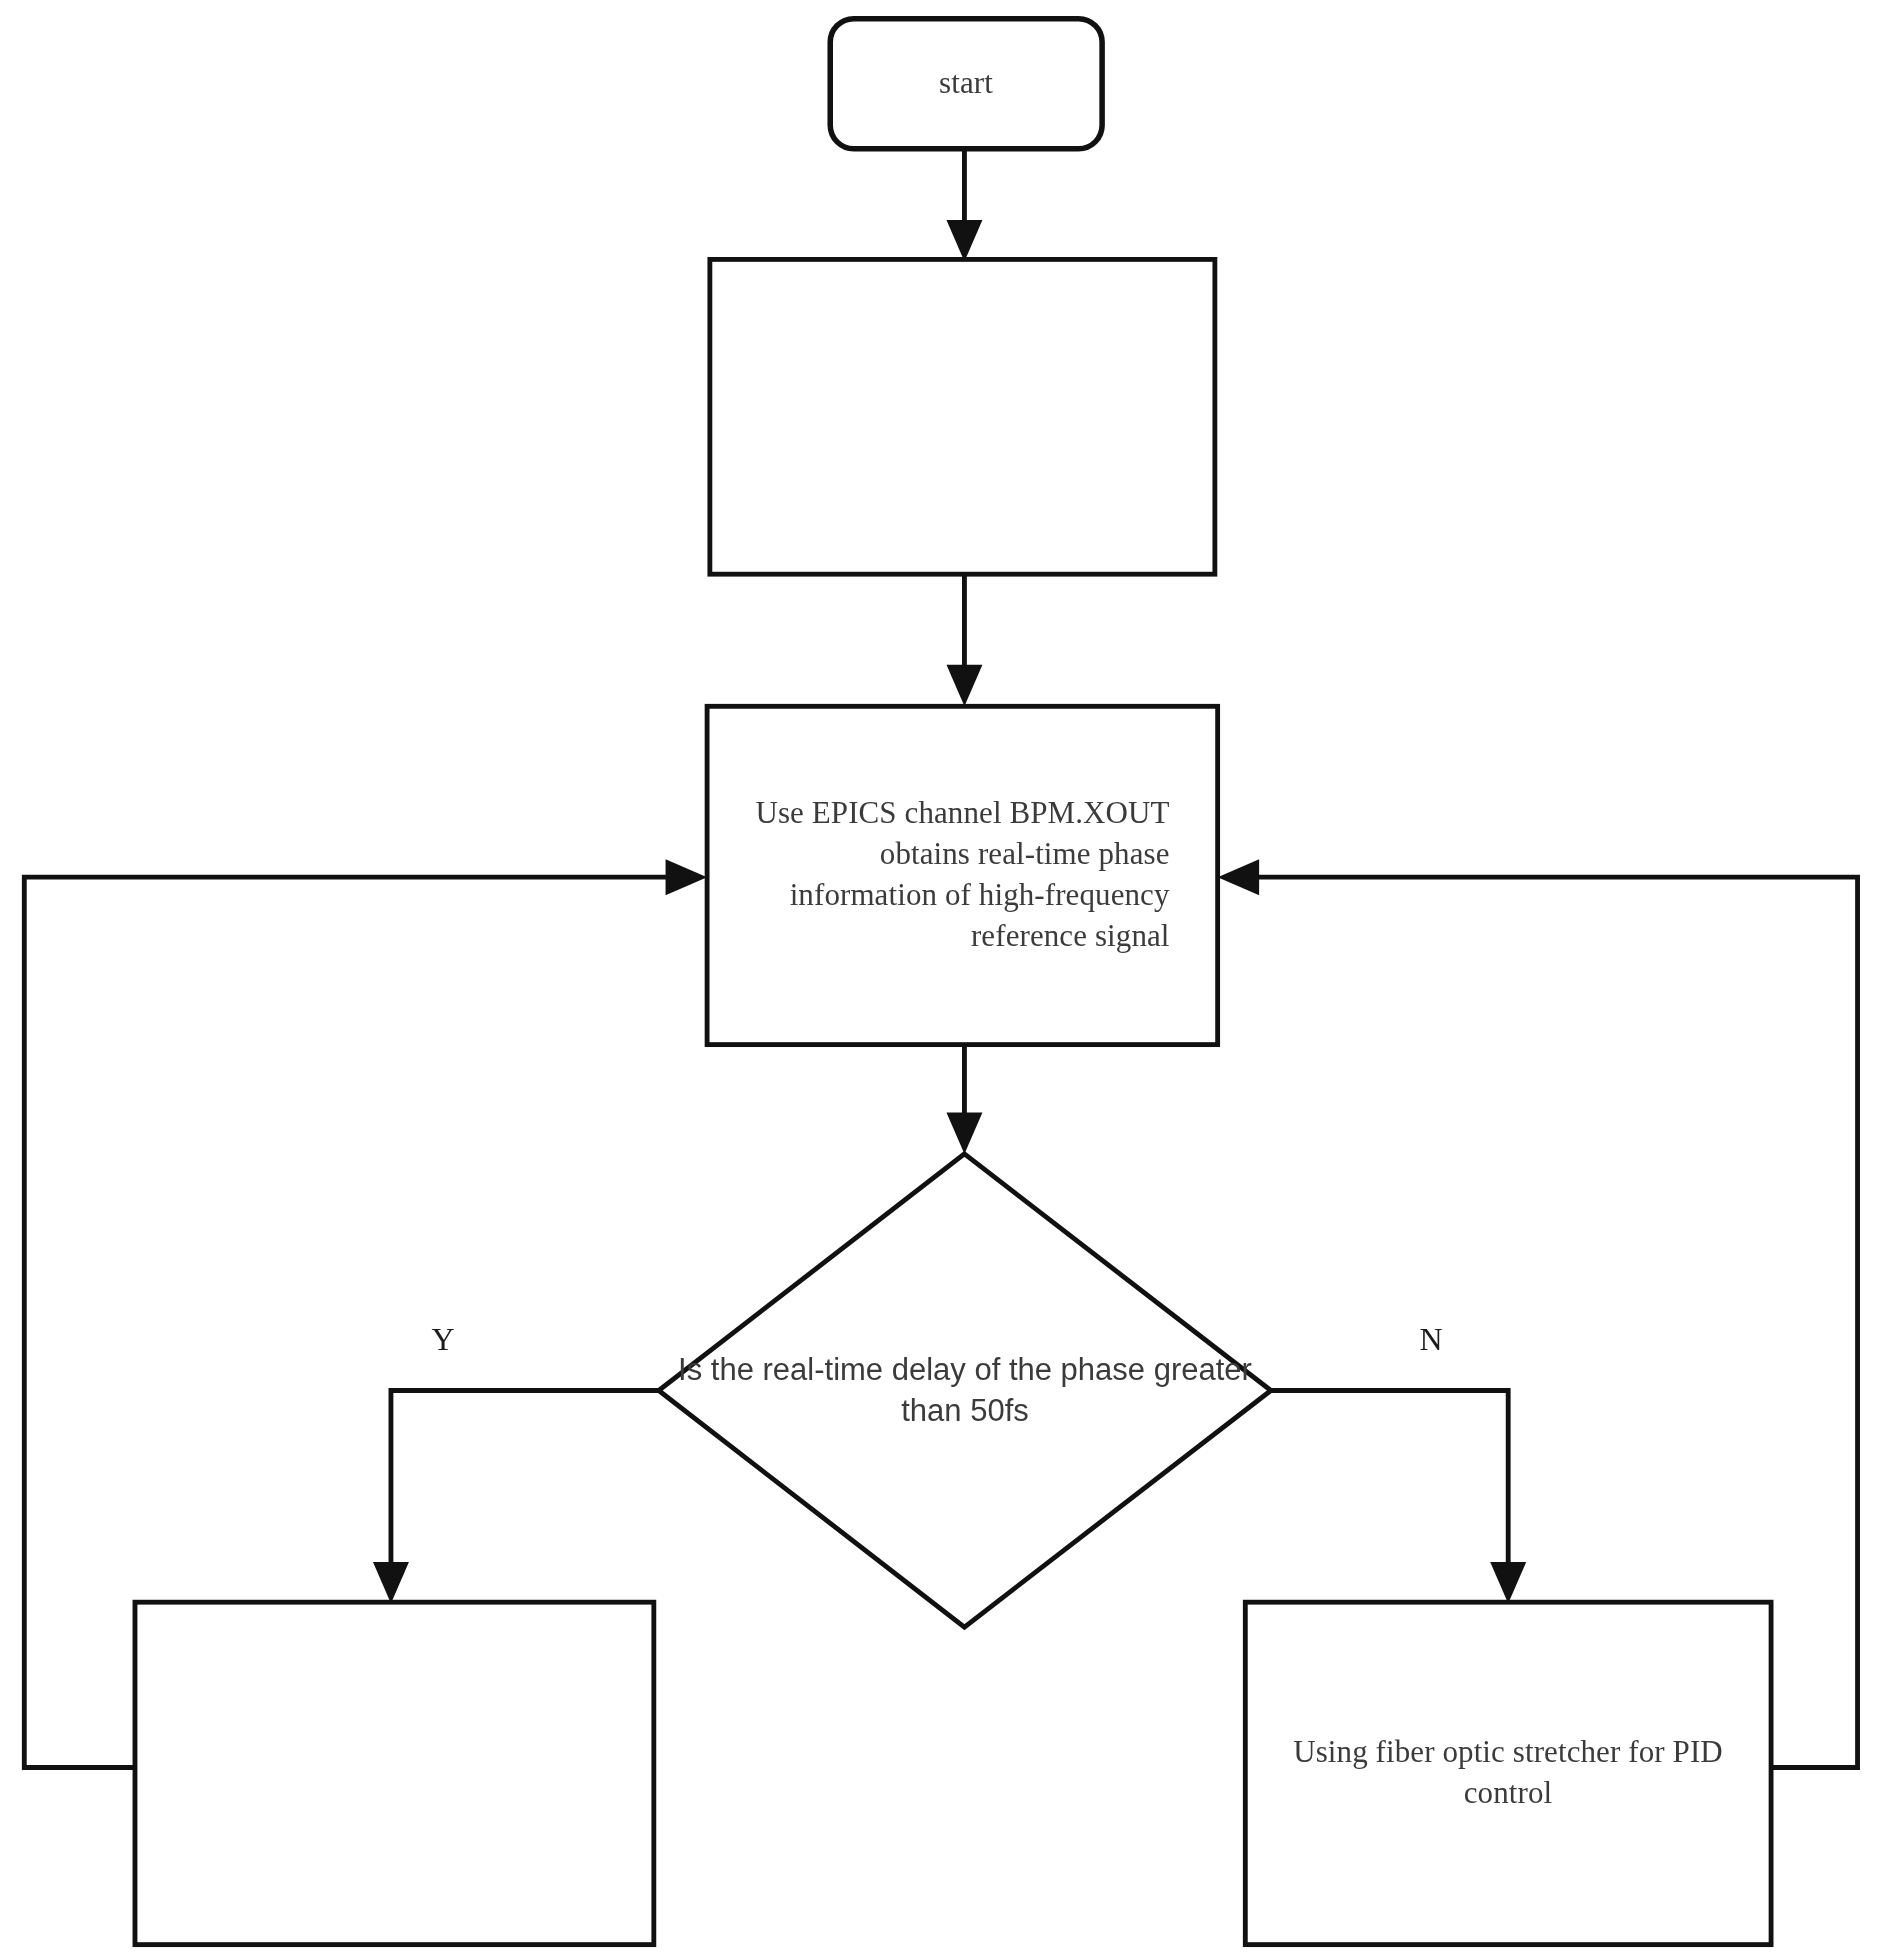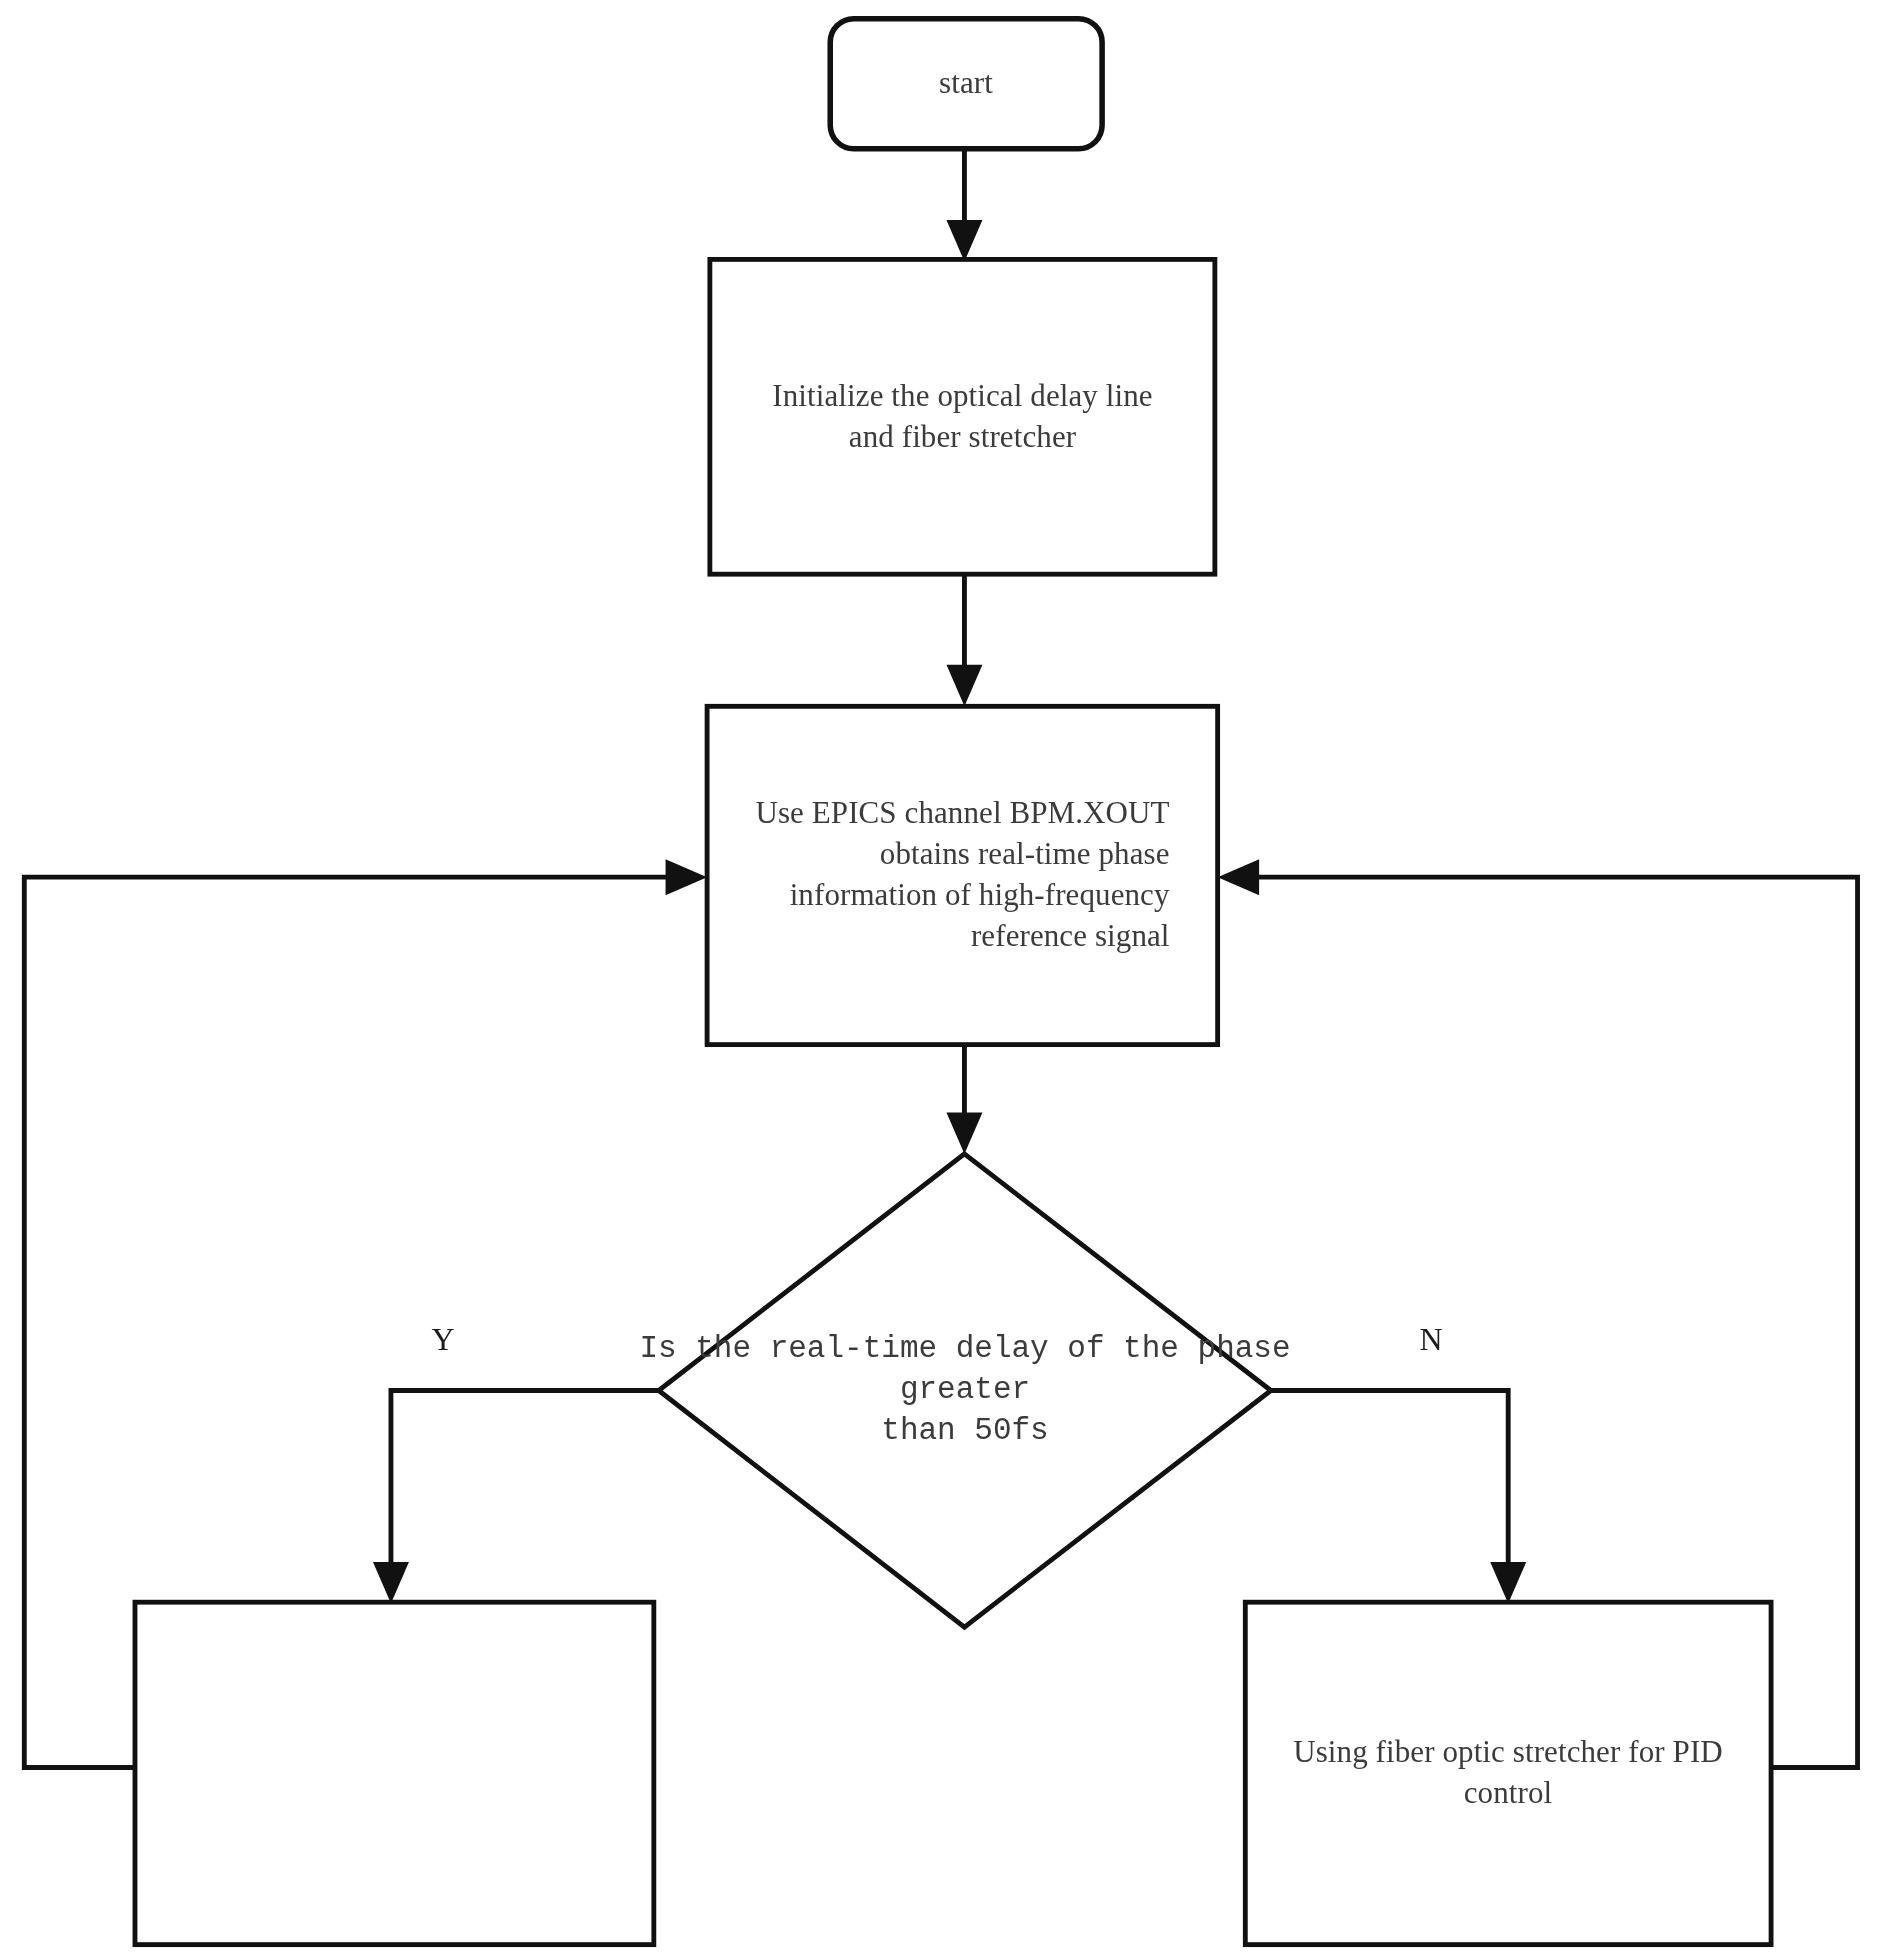--- a/index.html
+++ b/index.html
@@ -69,21 +69,21 @@
     line-height: 1;
     text-align: center;
   }
   .decision-text {
     position: absolute;
     display: flex;
     align-items: center;
     justify-content: center;
     text-align: center;
     color: #3b3b3b;
-    font-family: Liberation Mono, monospace;
+    font-family: Liberation Sans, sans-serif;
     font-size: 31px;
     line-height: 1.32;
     white-space: pre-line;
   }
 </style>
 </head>
 <body>
 
 <div id="flowchart-root">
 
@@ -133,22 +133,20 @@
     <polygon class="node-shape" points="1394,1668 1837,2010 1394,2352 952,2010"></polygon>
 
     <rect class="node-shape" x="195" y="2316" width="750" height="495"></rect>
 
     <rect class="node-shape" x="1800" y="2316" width="760" height="495"></rect>
 
   </svg>
 
   <div class="node-text" style="left:830px; top:18.7px; width:272px; height:130px;">start</div>
 
-  <div class="node-text" style="left:710px; top:259px; width:505px; height:315px;">Initialize the optical delay line
-and fiber stretcher</div>
 
   <div class="node-text" style="left:707px; top:706px; width:511px; height:338px;text-align:right;">Use EPICS channel BPM.XOUT
 obtains real-time phase
 information of high-frequency
 reference signal</div>
 
   <div class="decision-text" style="left:619px; top:1318px; width:692px; height:145px;">Is the real-time delay of the phase greater
 than 50fs</div>
 
 

